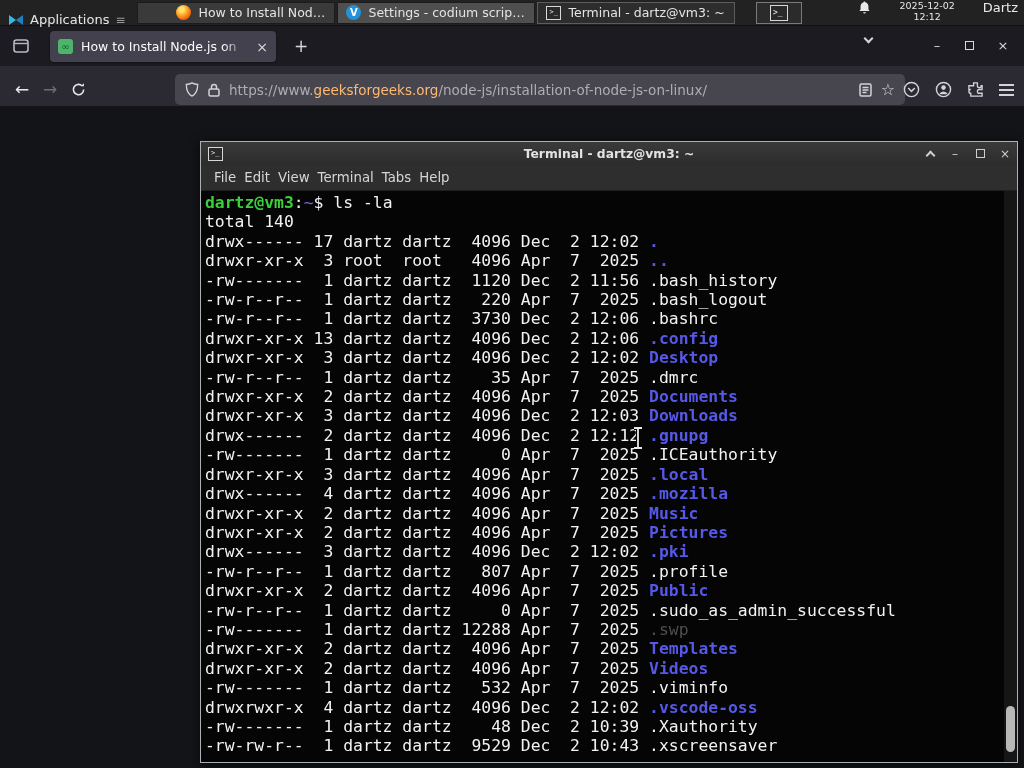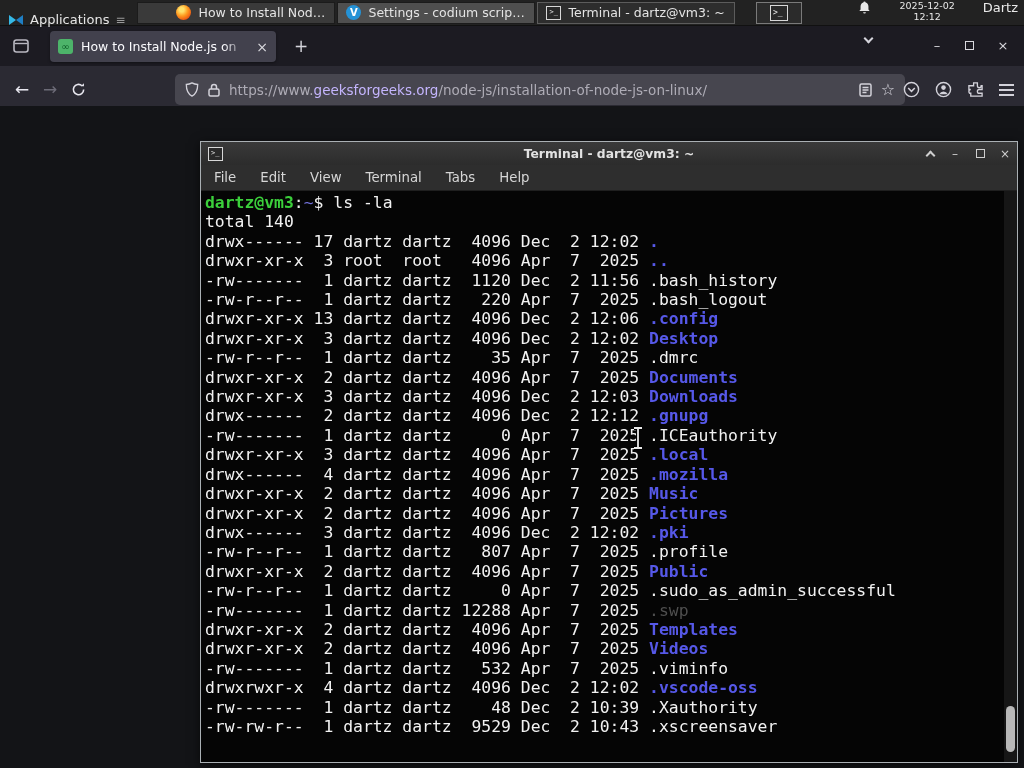--- a/index.html
+++ b/index.html
@@ -38,21 +38,21 @@
   .tablist-btn { position:absolute; right:152px; top:12px; }
   .winctl { position:absolute; top:8px; width:26px; height:24px; color:#d9d9de; text-align:center; font-size:13px; line-height:24px; }
   .winctl.max span { display:inline-block; width:9px; height:9px; border:1.5px solid #d9d9de; margin-top:7px; }
 
   .toolbar { position:relative; height:46px; background:#2b2a33; display:flex; align-items:center; }
   .navbtn { width:28px; height:28px; display:flex; align-items:center; justify-content:center; color:#e8e7ef; font-size:17px; border-radius:4px; }
   .navbtn.back { margin-left:8px; }
   .navbtn.fwd { color:#6c6b77; }
   .urlbar { position:absolute; left:175px; top:8px; width:730px; height:31px; background:#47464f; border-radius:5px; display:flex; align-items:center; gap:9px; padding:0 10px; }
   .url-text { font-size:13.5px; color:#aeacb6; white-space:nowrap; overflow:hidden; }
-  .url-text b { color:#c4b5fd; font-weight:normal; }
+  .url-text b { color:#fdba74; font-weight:normal; }
   .urlbar .spacer { flex:1; }
   .url-ico { color:#d3d2da; display:flex; align-items:center; }
   .star { color:#d3d2da; font-size:16px; }
   .tool-right { position:absolute; right:10px; top:8px; height:31px; display:flex; align-items:center; gap:15px; color:#d3d2da; }
   .hamburger i { display:block; width:15px; height:2px; background:#d3d2da; margin:3px 0; }
 
   
   .gfg-nav { position:relative; height:34px; background:#181818; display:flex; align-items:center; gap:27px; padding-left:16px; color:#ececec; font-size:13.8px; white-space:nowrap; overflow:hidden; border-bottom:1px solid #0c0c0c; }
   .gfg-nav .first { font-weight:bold; display:flex; align-items:center; gap:8px; }
   .chev { display:inline-block; width:7px; height:7px; border-right:2px solid currentColor; border-bottom:2px solid currentColor; }
@@ -66,21 +66,21 @@
   .page-bg { position:absolute; left:0; top:80px; width:1024px; height:662px; background:#131417; }
 
   
   .terminal { position:absolute; left:200px; top:141px; width:818px; height:622px; z-index:30; border:1px solid #aab0b4; background:#050505; box-shadow:0 2px 10px rgba(0,0,0,.6); }
   .term-titlebar { position:relative; height:23px; background:linear-gradient(#3a3a3a,#2c2c2c); display:flex; align-items:center; }
   .term-title { position:absolute; left:0; right:0; text-align:center; color:#e2e2e2; font-size:12.3px; font-weight:bold; }
   .tt-icon { margin-left:7px; z-index:2; }
   .term-btns { position:absolute; right:4px; top:0; height:23px; display:flex; align-items:center; gap:9px; color:#cfcfcf; z-index:2; }
   .term-btns .b { width:16px; text-align:center; font-size:12px; display:flex; align-items:center; justify-content:center; height:23px; }
   .term-btns .box { width:9px; height:9px; border:1.5px solid #cfcfcf; }
-  .term-menubar { height:26px; background:#2e2e2e; display:flex; align-items:center; gap:24px; padding-left:13px; color:#d6d6d6; font-size:13.3px; border-bottom:1px solid #1f1f1f; }
+  .term-menubar { height:26px; background:#2e2e2e; display:flex; align-items:center; gap:8px; padding-left:13px; color:#d6d6d6; font-size:13.3px; border-bottom:1px solid #1f1f1f; }
   .term-view { position:relative; height:571px; background:#050505; overflow:hidden; padding:2px 0 0 4px; font-family:"DejaVu Sans Mono", monospace; font-size:16.4px; line-height:19.4px; color:#f2f2f2; }
   .trow { white-space:pre; }
   .p-user { color:#3bcf3b; font-weight:bold; }
   .p-cwd { color:#7070d8; }
   .fname.dir { color:#5658e8; font-weight:bold; }
   .fname.dim { color:#4f4f4f; }
   .term-scrollbar { position:absolute; right:0; top:0; width:13px; height:571px; background:#161616; }
   .term-thumb { position:absolute; right:2px; bottom:10px; width:9px; height:46px; border-radius:5px; background:#b8b8b8; }
 
   .ibeam { position:absolute; left:632px; top:426px; z-index:35; }
@@ -261,20 +261,21 @@
       <div>
 
           <div class="trow"><span class="pre">drwx------ 17 dartz dartz  4096 Dec  2 12:02 </span><span class="fname dir">.</span></div>
 
           <div class="trow"><span class="pre">drwxr-xr-x  3 root  root   4096 Apr  7  2025 </span><span class="fname dir">..</span></div>
 
           <div class="trow"><span class="pre">-rw-------  1 dartz dartz  1120 Dec  2 11:56 </span><span class="fname file">.bash_history</span></div>
 
           <div class="trow"><span class="pre">-rw-r--r--  1 dartz dartz   220 Apr  7  2025 </span><span class="fname file">.bash_logout</span></div>
 
+          <div class="trow"><span class="pre">-rw-r--r--  1 dartz dartz  3730 Dec  2 12:06 </span><span class="fname file">.bashrc</span></div>
 
 
           <div class="trow"><span class="pre">drwxr-xr-x 13 dartz dartz  4096 Dec  2 12:06 </span><span class="fname dir">.config</span></div>
 
           <div class="trow"><span class="pre">drwxr-xr-x  3 dartz dartz  4096 Dec  2 12:02 </span><span class="fname dir">Desktop</span></div>
 
           <div class="trow"><span class="pre">-rw-r--r--  1 dartz dartz    35 Apr  7  2025 </span><span class="fname file">.dmrc</span></div>
 
           <div class="trow"><span class="pre">drwxr-xr-x  2 dartz dartz  4096 Apr  7  2025 </span><span class="fname dir">Documents</span></div>
 

